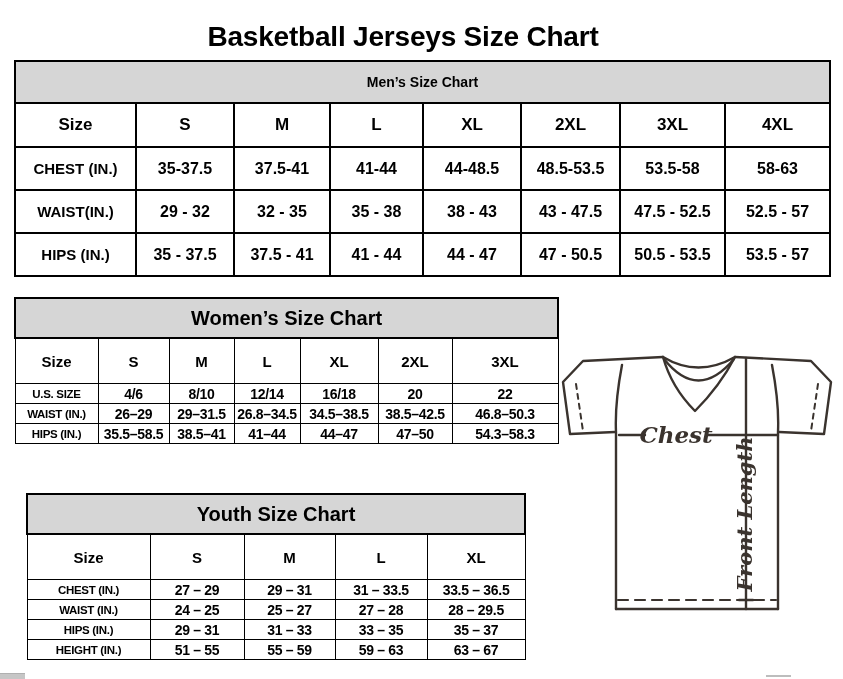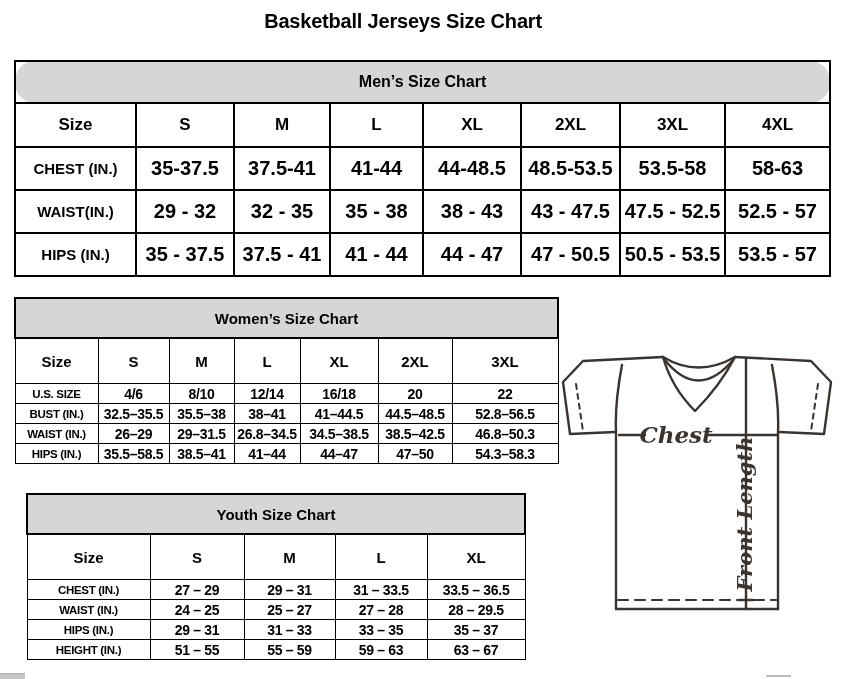--- a/index.html
+++ b/index.html
@@ -2,43 +2,43 @@
 <html><head>
 <meta charset="utf-8">
 <style>
   html,body{margin:0;padding:0;}
   body{
     width:843px;height:679px;position:relative;background:#ffffff;
     font-family:"Liberation Sans", sans-serif;color:#000;
     overflow:hidden;
   }
   .page-title{
-    position:absolute;top:10px;left:0;width:806px;
-    text-align:center;font-size:20px;font-weight:bold;letter-spacing:-0.2px;
+    position:absolute;top:21px;left:0;width:806px;
+    text-align:center;font-size:28px;font-weight:bold;letter-spacing:-0.2px;
   }
   table.size-table{
     position:absolute;border-collapse:collapse;table-layout:fixed;
     background:#fff;
   }
   table.size-table td{
     border:2px solid #000;text-align:center;vertical-align:middle;
     font-weight:bold;padding:0;overflow:hidden;white-space:nowrap;
   }
   td.band{background:#d6d6d6;}
   
   #mens{left:14px;top:60px;width:815px;}
-  #mens td.band{height:40px;font-size:16px;border-radius:20px;}
+  #mens td.band{height:40px;font-size:14px;}
   #mens tr.cols td{height:42px;font-size:17px;}
-  #mens tr.data td{height:41px;font-size:20px;}
+  #mens tr.data td{height:41px;font-size:16px;}
   #mens tr.data td.rowlabel{font-size:15px;}
   
   #womens{left:14px;top:297px;width:543px;}
   #youth{left:26px;top:493px;width:498px;}
   #womens td,#youth td{border-width:1.5px;}
-  #womens td.band,#youth td.band{height:38px;font-size:15px;border-width:2px;margin-top:20px;}
+  #womens td.band,#youth td.band{height:38px;font-size:20px;border-width:2px;margin-top:20px;}
   #womens tr.cols td,#youth tr.cols td{height:44px;font-size:15px;}
   #womens tr.data td,#youth tr.data td{height:19px;font-size:14px;letter-spacing:-0.3px;}
   #womens tr.data td.rowlabel,#youth tr.data td.rowlabel{font-size:11.5px;text-align:center;}
   
   .jersey-wrap{position:absolute;left:556px;top:348px;width:284px;height:314px;}
   .diagram-label{font-family:"DejaVu Serif", serif;font-style:italic;font-weight:bold;}
   
   .frag-left{position:absolute;left:0;top:673px;width:25px;height:5px;background:#c6c6c6;border-top:1px solid #b0b0b0;}
   .frag-right{position:absolute;left:766px;top:675px;width:25px;height:2px;background:#bdbdbd;}
 </style>
@@ -131,29 +131,20 @@
   <tr class="data">
     <td class="rowlabel">U.S. SIZE</td>
     <td>4/6</td>
     <td>8/10</td>
     <td>12/14</td>
     <td>16/18</td>
     <td>20</td>
     <td>22</td>
   </tr>
   <tr class="data">
-    <td class="rowlabel">BUST (IN.)</td>
-    <td>32.5–35.5</td>
-    <td>35.5–38</td>
-    <td>38–41</td>
-    <td>41–44.5</td>
-    <td>44.5–48.5</td>
-    <td>52.8–56.5</td>
-  </tr>
-  <tr class="data">
     <td class="rowlabel">WAIST (IN.)</td>
     <td>26–29</td>
     <td>29–31.5</td>
     <td>26.8–34.5</td>
     <td>34.5–38.5</td>
     <td>38.5–42.5</td>
     <td>46.8–50.3</td>
   </tr>
   <tr class="data">
     <td class="rowlabel">HIPS (IN.)</td>

